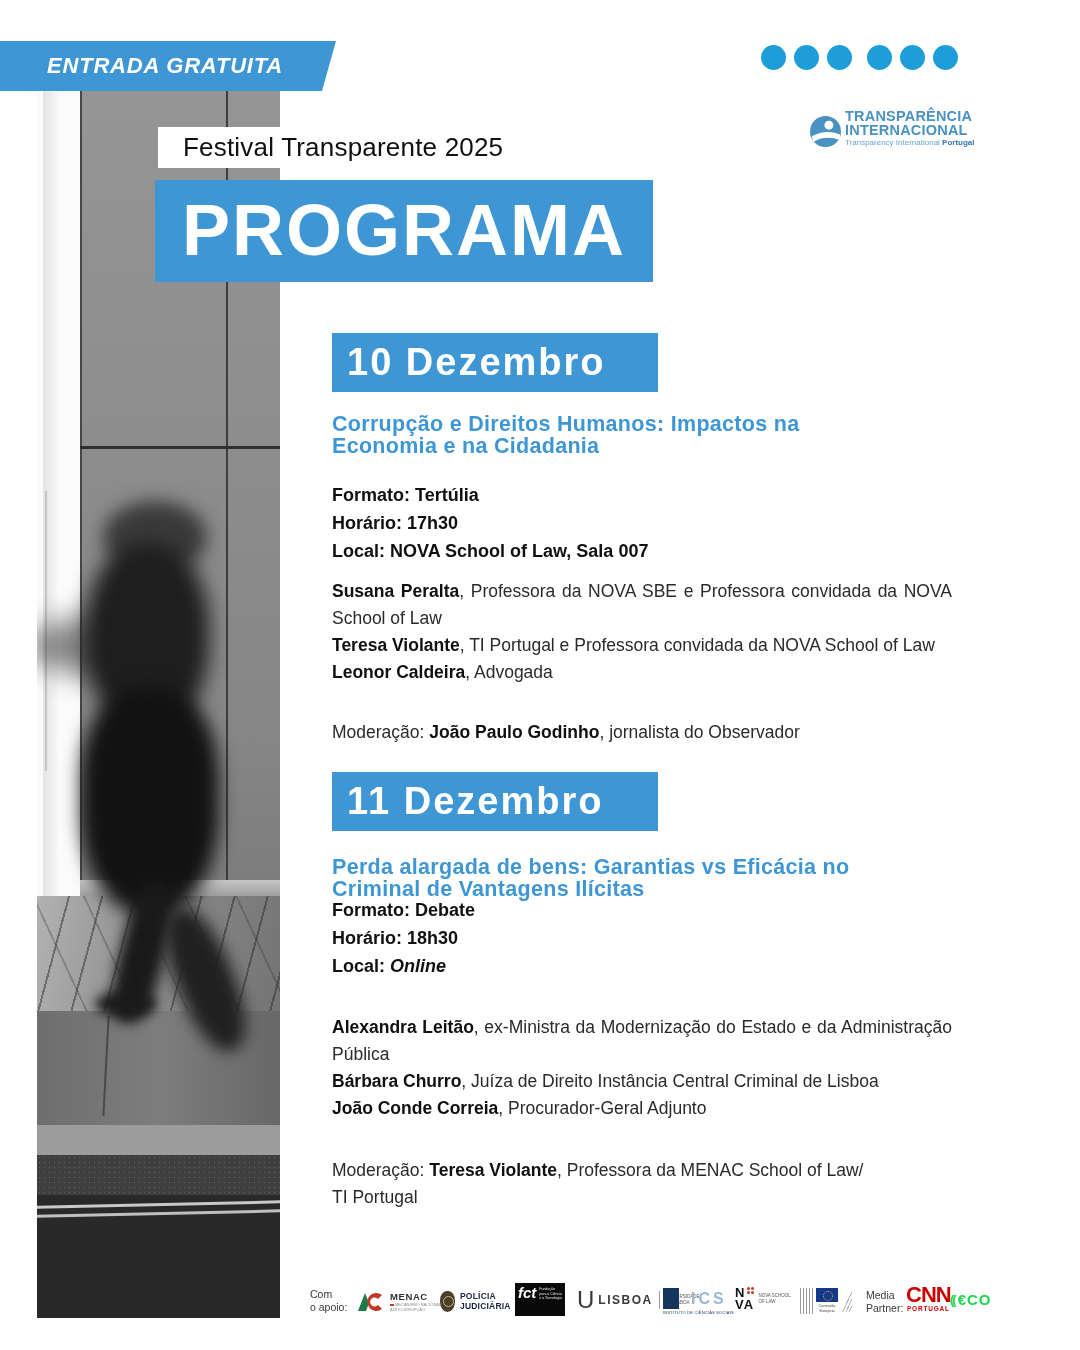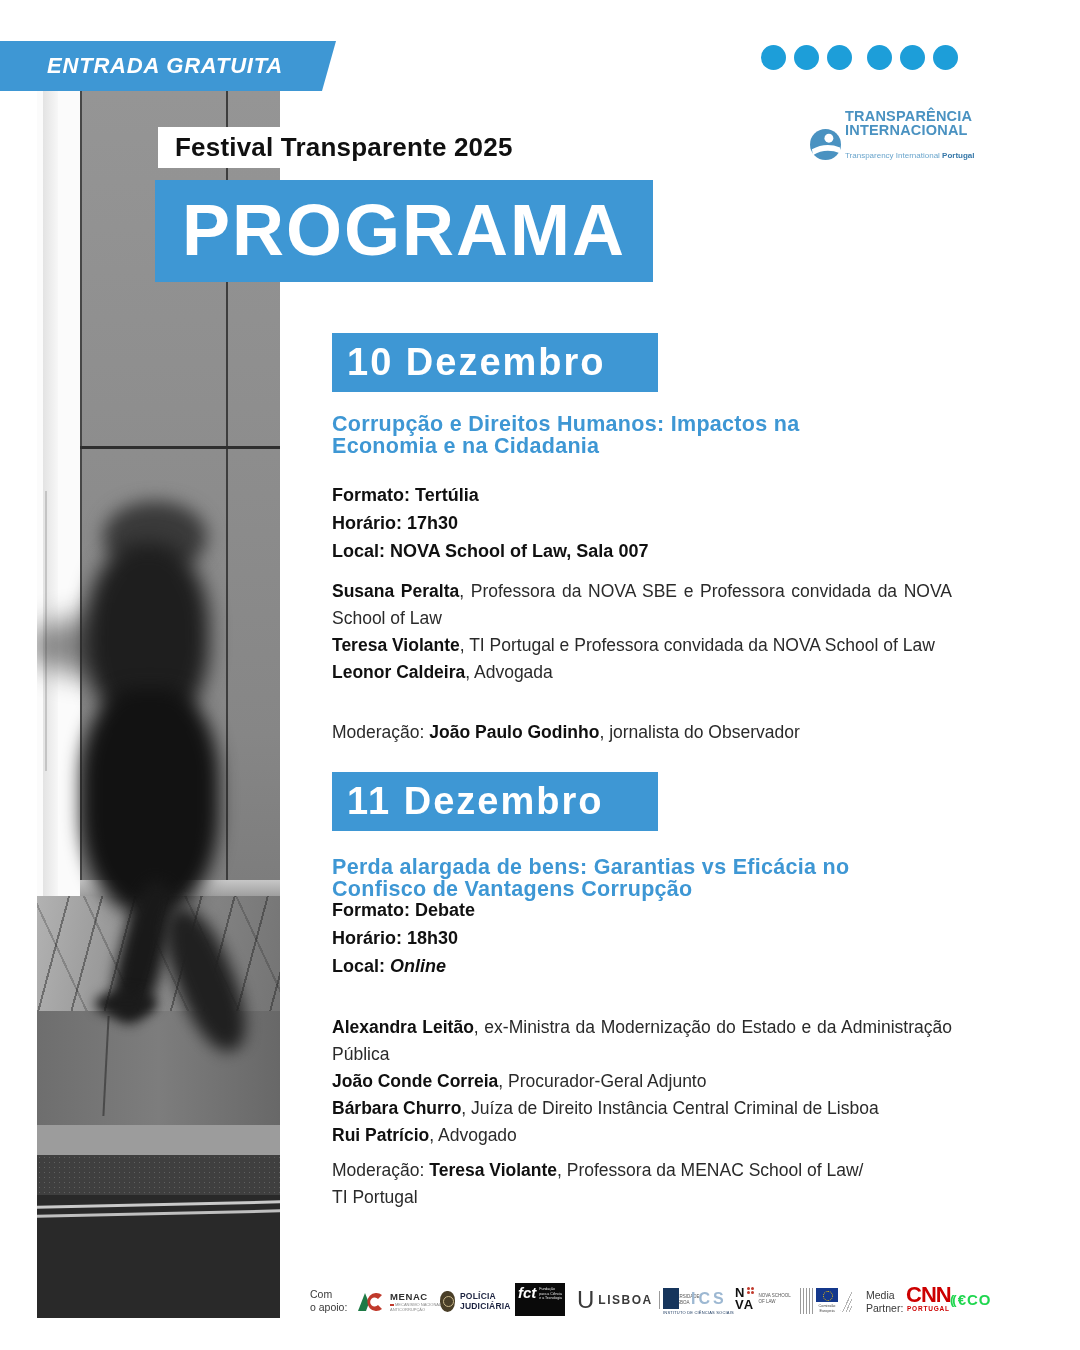--- a/index.html
+++ b/index.html
@@ -43,25 +43,25 @@
   
   .banner{position:absolute;left:0;top:41px;width:336px;height:50px;background:#3e97d4;z-index:3;
     clip-path:polygon(0 0,336px 0,322px 100%,0 100%);}
   .banner span{display:block;color:#fff;font-style:italic;font-weight:700;font-size:22px;letter-spacing:.8px;line-height:50px;padding-left:47px;}
   .dots{position:absolute;left:761px;top:45px;display:flex;z-index:3;}
   .dot{width:25px;height:25px;border-radius:50%;background:#1d9ed9;margin-right:8px;}
   .dot.gap{margin-left:7px;}
   .ti{position:absolute;left:810px;top:109px;display:flex;align-items:flex-end;z-index:3;}
   .ti svg{display:block;margin-right:4px;}
   .ti-l1,.ti-l2{font-size:14.5px;font-weight:700;color:#4a92c1;line-height:14px;letter-spacing:.2px;}
-  .ti-sub{font-size:8px;color:#6aa5cc;margin-top:14px;}
+  .ti-sub{font-size:8px;color:#6aa5cc;margin-top:1px;}
   .ti-sub b{color:#3577a8;}
   
   .kicker{position:absolute;left:158px;top:127px;width:487px;height:41px;background:#ffffff;z-index:3;}
-  .kicker span{display:block;font-size:26px;font-weight:700;color:#101010;line-height:41px;padding-left:17px;letter-spacing:.2px;}
+  .kicker span{display:block;font-size:26px;font-weight:400;color:#101010;line-height:41px;padding-left:17px;letter-spacing:.2px;margin-left:8px;}
   .programa{position:absolute;left:155px;top:180px;width:498px;height:102px;background:#3e97d4;z-index:3;text-align:center;}
   .programa span{display:block;color:#fff;font-size:72px;font-weight:800;letter-spacing:2px;line-height:100px;}
   
   .datebox{position:absolute;left:332px;width:326px;height:59px;background:#3e97d4;z-index:3;}
   .datebox span{display:block;color:#fff;font-size:38px;font-weight:600;line-height:59px;padding-left:15px;letter-spacing:2px;}
   .stitle{position:absolute;left:332px;z-index:3;color:#3e97d4;font-weight:700;font-size:21.5px;line-height:21.5px;letter-spacing:.3px;}
   .sinfo{position:absolute;left:332px;z-index:3;}
   .info-line{font-size:18px;font-weight:700;color:#101010;line-height:28px;}
   .info-line .val{margin-left:5px;}
   .italic{font-style:italic;}
@@ -196,32 +196,31 @@
   </div>
   <div class="moderation" style="top:719px">
     <span>Moderação: </span><b>João Paulo Godinho</b><span>, jornalista do Observador</span>
   </div>
 
   <div class="datebox" style="top:772px">
     <span>11 Dezembro</span>
   </div>
   <div class="stitle" style="top:857px">
     <div>Perda alargada de bens: Garantias vs Eficácia no</div>
-    <div>Confisco de Vantagens Corrupção</div>
+    <div>Criminal de Vantagens Ilícitas</div>
   </div>
   <div class="sinfo" style="top:896px">
     <div class="info-line"><span>Formato:</span><span class="val">Debate</span></div>
     <div class="info-line"><span>Horário:</span><span class="val">18h30</span></div>
     <div class="info-line"><span>Local:</span><span class="val italic">Online</span></div>
   </div>
   <div class="speakers" style="top:1014px">
     <p class="speaker"><b>Alexandra Leitão</b><span>, ex-Ministra da Modernização do Estado e da Administração Pública</span></p>
+    <p class="speaker"><b>Bárbara Churro</b><span>, Juíza de Direito Instância Central Criminal de Lisboa</span></p>
     <p class="speaker"><b>João Conde Correia</b><span>, Procurador-Geral Adjunto</span></p>
-    <p class="speaker"><b>Bárbara Churro</b><span>, Juíza de Direito Instância Central Criminal de Lisboa</span></p>
-    <p class="speaker"><b>Rui Patrício</b><span>, Advogado</span></p>
   </div>
   <div class="moderation" style="top:1157px">
     <span>Moderação: </span><b>Teresa Violante</b><span>, Professora da MENAC School of Law/</span>
     <div>TI Portugal</div>
   </div>
 
   <div class="foot-label" style="left:310px;top:1288px">
     <div>Com</div>
     <div>o apoio:</div>
   </div>

